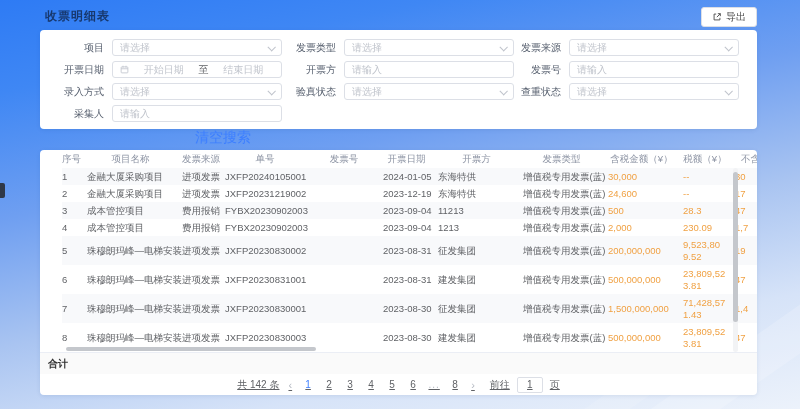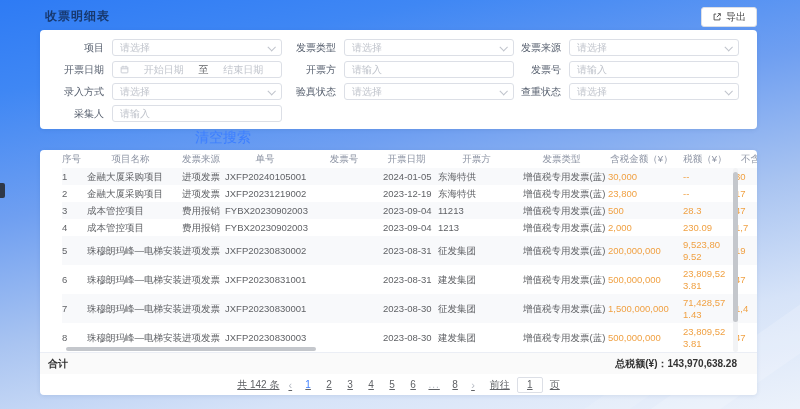--- a/index.html
+++ b/index.html
@@ -218,21 +218,21 @@
           </tr>
           <tr>
             <td>2</td>
             <td>金融大厦采购项目</td>
             <td>进项发票</td>
             <td>JXFP20231219002</td>
             <td></td>
             <td>2023-12-19</td>
             <td>东海特供</td>
             <td>增值税专用发票(蓝)</td>
-            <td class="amt">23,800</td>
+            <td class="amt">24,600</td>
             <td class="amt">--</td>
             <td class="amt">17</td>
           </tr>
           <tr>
             <td>3</td>
             <td>成本管控项目</td>
             <td>费用报销</td>
             <td>FYBX20230902003</td>
             <td></td>
             <td>2023-09-04</td>
@@ -311,21 +311,20 @@
     </table>
 
     <div class="vscroll">
         <div class="thumb"></div>
       </div>
     <div class="hscroll"></div>
 
     <div class="totals">
       <span>合计</span>
       <span class="spacer"></span>
-      <span class="t-item"><span>总税额(¥)：</span><span>143,970,638.28</span></span>
     </div>
 
     <div class="pager">
       <span>共 142 条</span>
       <span class="arrow">‹</span>
       <span style="display:flex;gap:7px;">
           <span class="page active">1</span>
           <span class="page">2</span>
           <span class="page">3</span>
           <span class="page">4</span>

